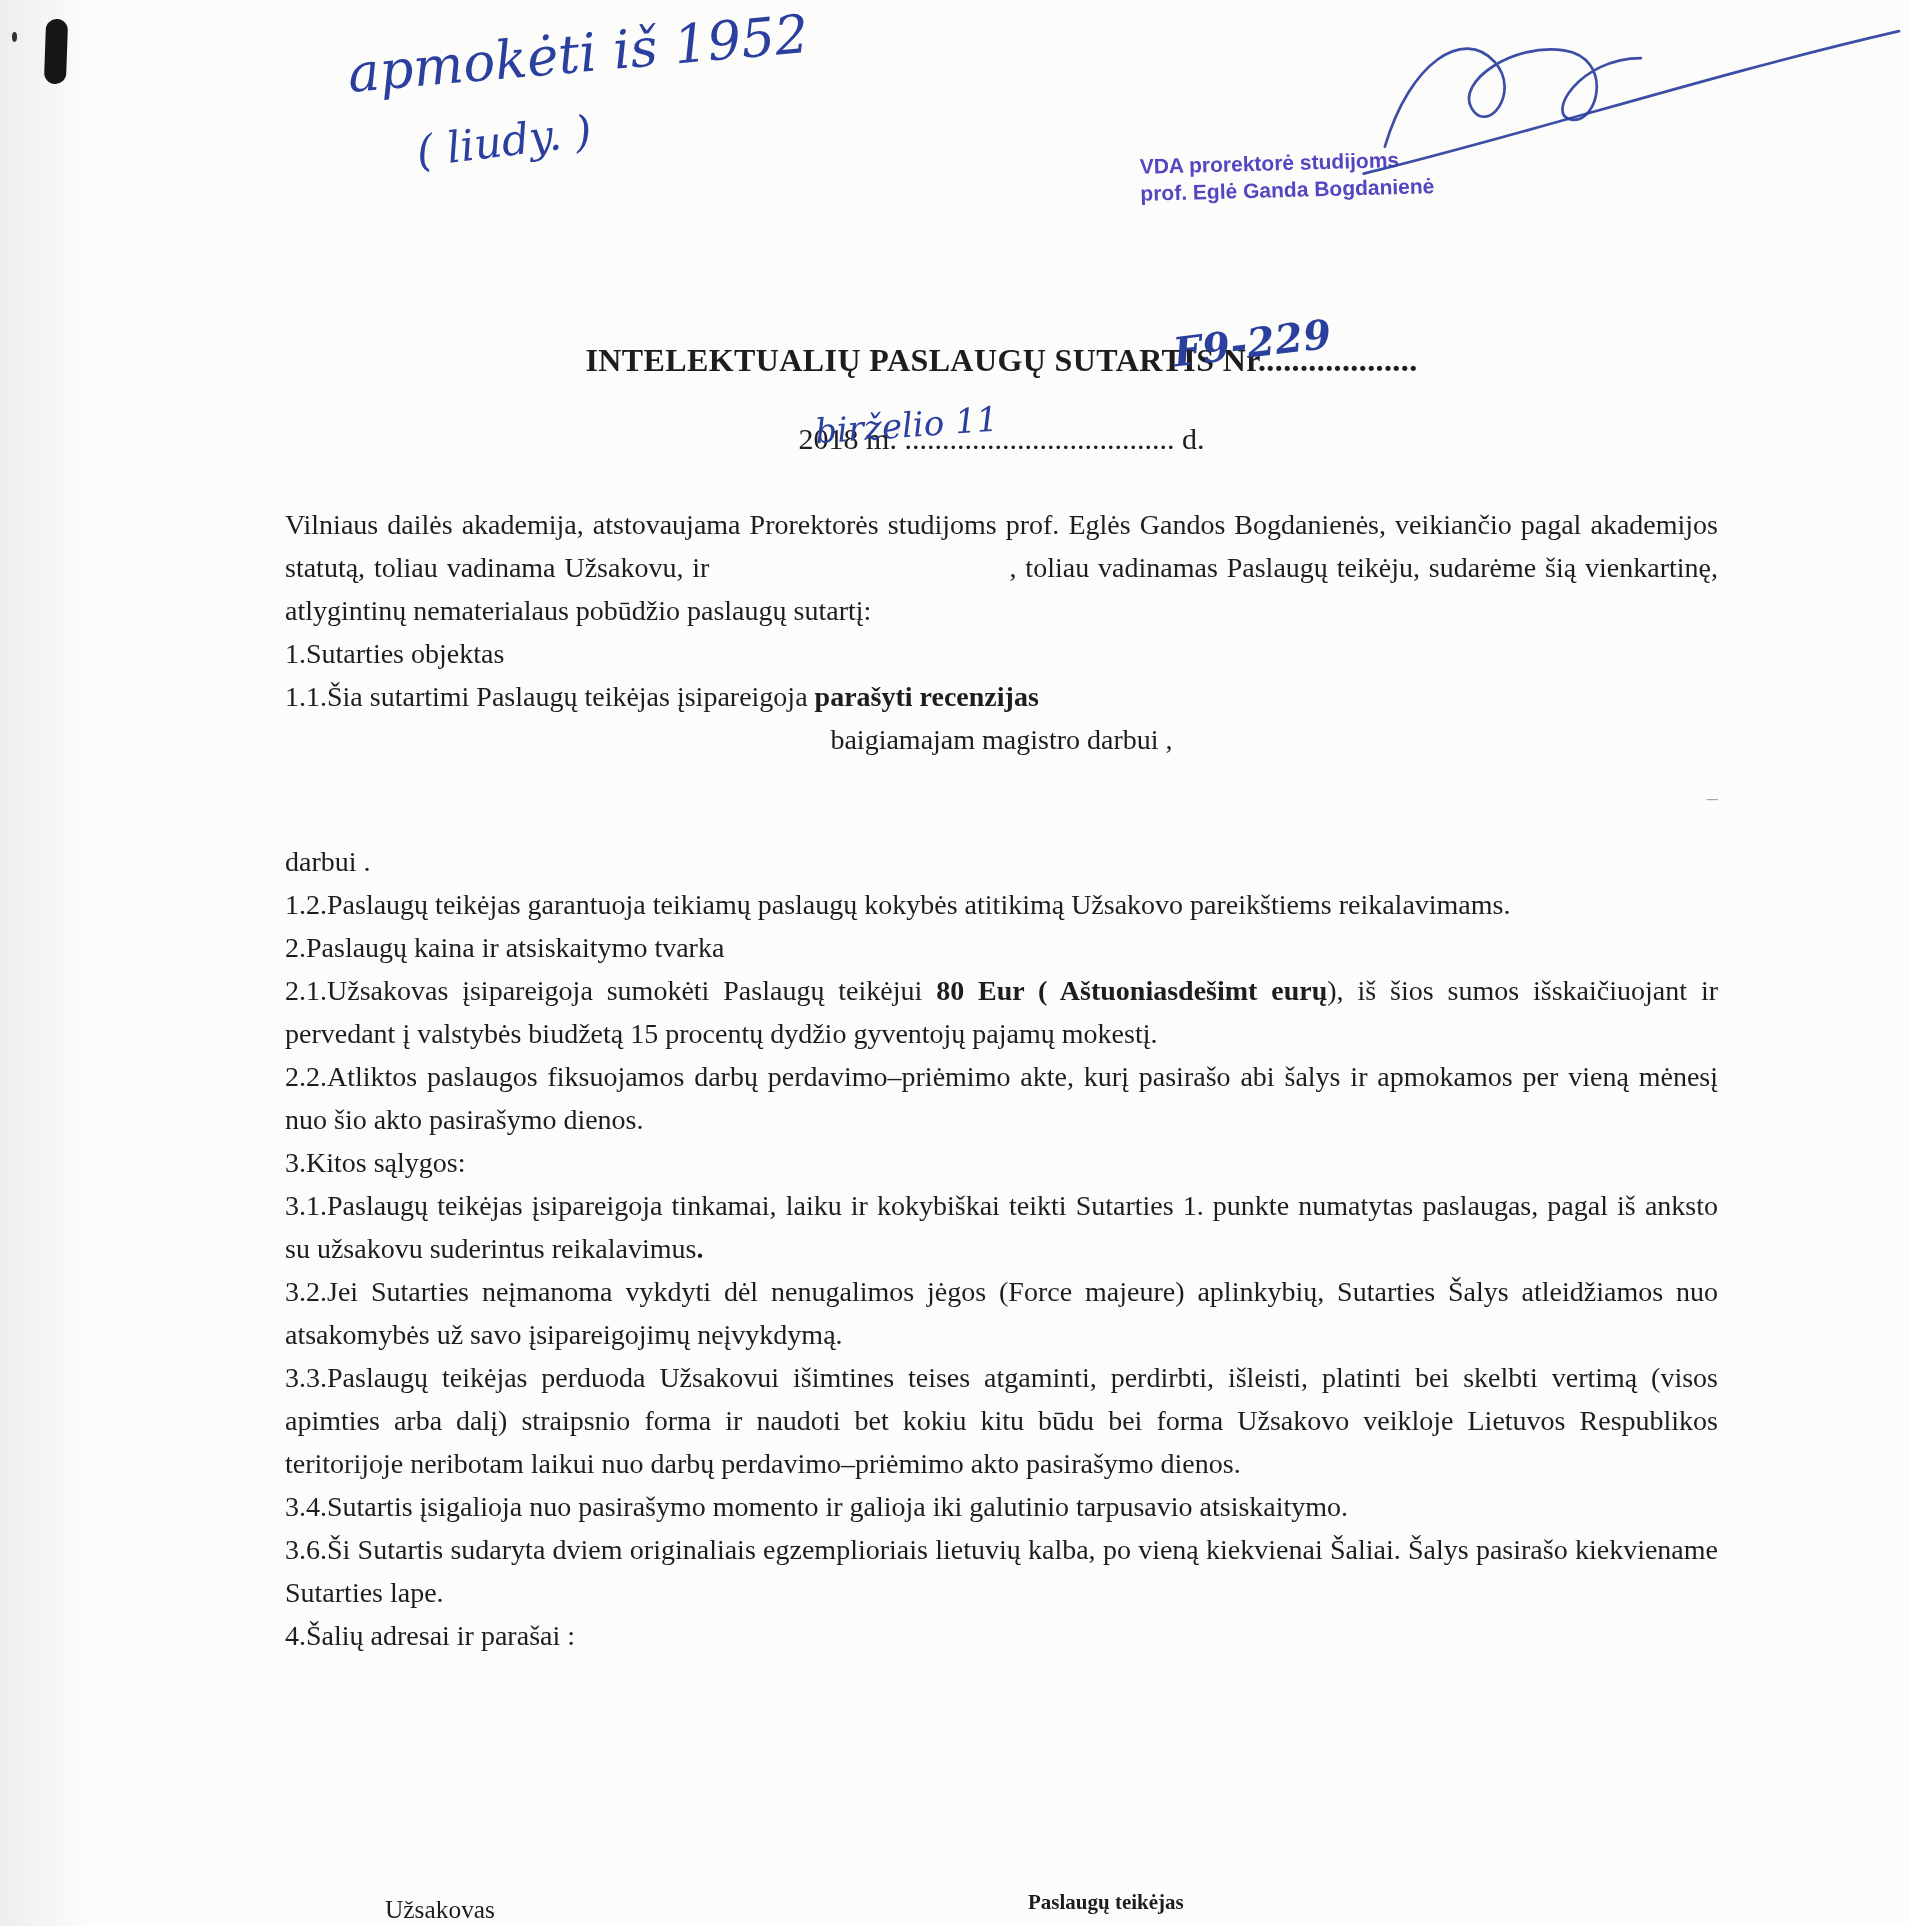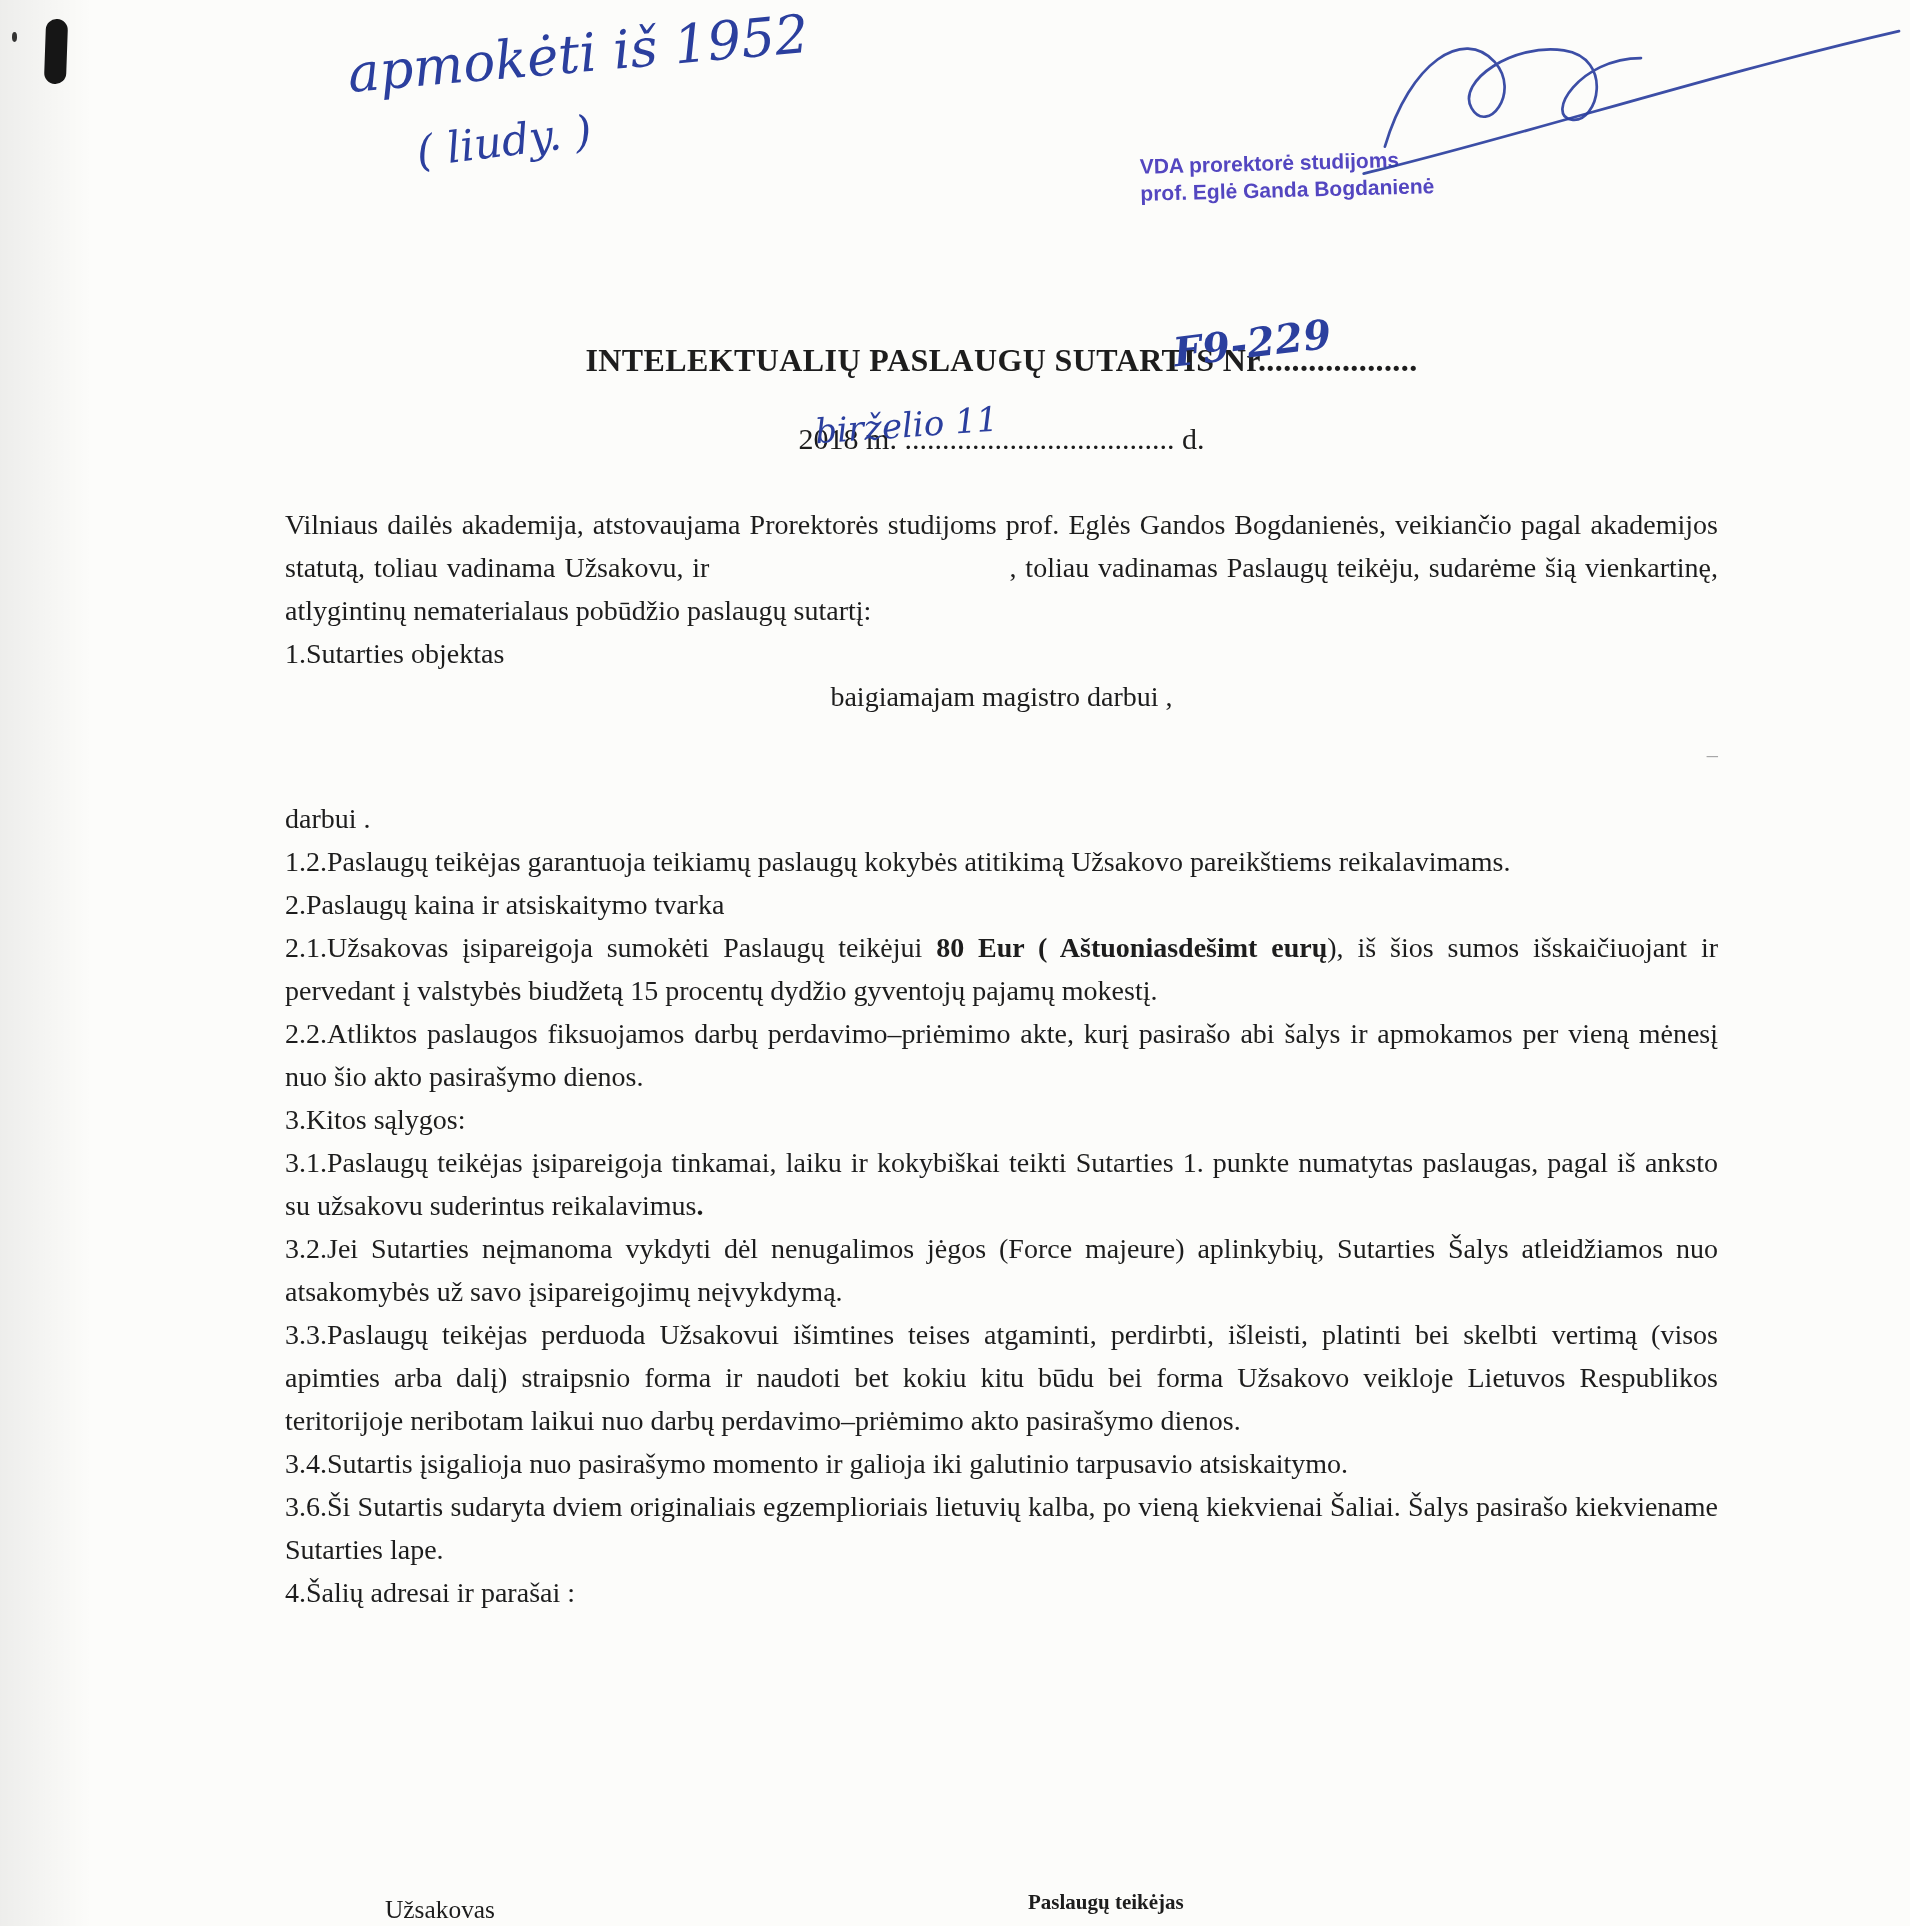--- a/index.html
+++ b/index.html
@@ -78,20 +78,21 @@
     </div>
     <div class="date-row">
       <span>2018  m.</span>
       <span>....................................</span>
       <span> d.</span>
       <span class="hw hand-date">birželio 11</span>
     </div>
     <div id="paragraphs">
         <div class="para body"><span>Vilniaus dailės akademija, atstovaujama Prorektorės studijoms prof. Eglės Gandos Bogdanienės, veikiančio pagal akademijos statutą, toliau vadinama Užsakovu, ir</span><span class="gap"></span><span>, toliau vadinamas Paslaugų teikėju, sudarėme šią vienkartinę, atlygintinų nematerialaus pobūdžio paslaugų  sutartį:</span></div>
         <div class="para heading"><span>1.Sutarties objektas</span></div>
+        <div class="para left"><span>1.1.Šia sutartimi Paslaugų teikėjas įsipareigoja </span><span class="b">parašyti recenzijas</span></div>
         <div class="para center"><span>baigiamajam magistro darbui ,</span></div>
         <div class="para redact"><span>–</span></div>
         <div class="para left"><span>darbui .</span></div>
         <div class="para body"><span>1.2.Paslaugų teikėjas garantuoja teikiamų paslaugų kokybės atitikimą Užsakovo pareikštiems reikalavimams.</span></div>
         <div class="para heading"><span>2.Paslaugų kaina ir atsiskaitymo tvarka</span></div>
         <div class="para body"><span>2.1.Užsakovas įsipareigoja sumokėti Paslaugų teikėjui </span><span class="b">80 Eur ( Aštuoniasdešimt eurų</span><span>), iš šios sumos išskaičiuojant ir pervedant į valstybės biudžetą 15 procentų dydžio gyventojų pajamų mokestį.</span></div>
         <div class="para body"><span>2.2.Atliktos paslaugos fiksuojamos darbų perdavimo–priėmimo akte, kurį pasirašo abi šalys ir apmokamos per vieną mėnesį nuo šio akto pasirašymo dienos.</span></div>
         <div class="para heading"><span>3.Kitos sąlygos:</span></div>
         <div class="para body"><span>3.1.Paslaugų teikėjas įsipareigoja tinkamai, laiku ir kokybiškai teikti Sutarties 1. punkte numatytas paslaugas, pagal iš anksto su užsakovu suderintus reikalavimus</span><span class="b">.</span></div>
         <div class="para body"><span>3.2.Jei Sutarties neįmanoma vykdyti dėl nenugalimos jėgos (Force majeure) aplinkybių, Sutarties Šalys atleidžiamos nuo atsakomybės už savo įsipareigojimų neįvykdymą.</span></div>

